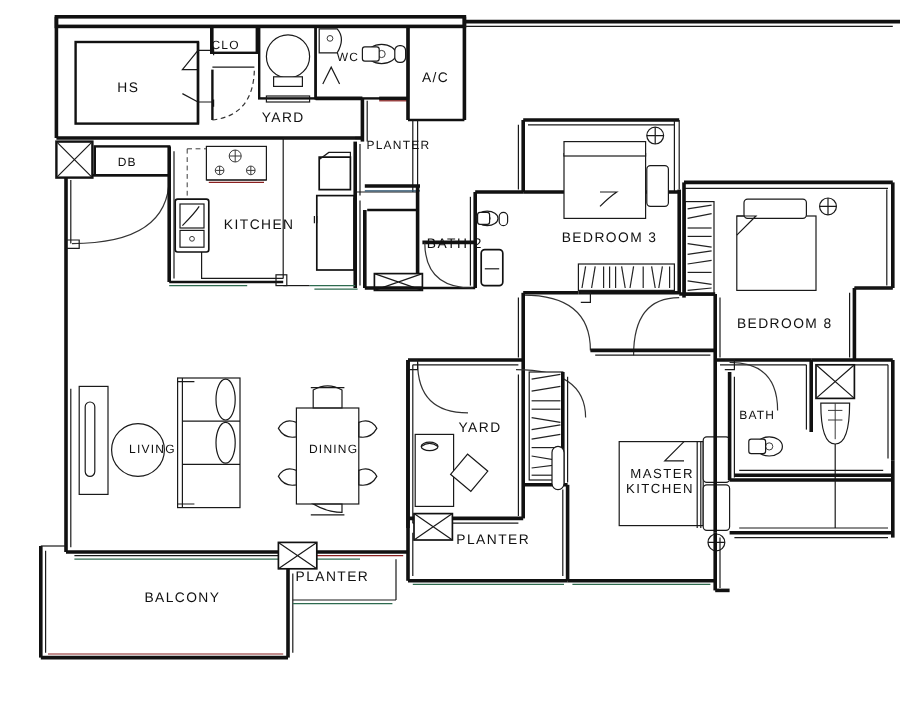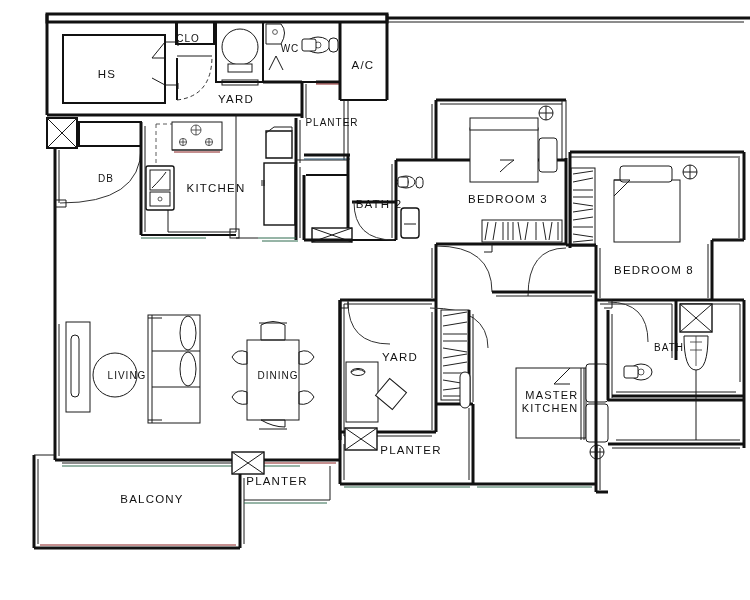--- a/index.html
+++ b/index.html
@@ -439,29 +439,29 @@
       <path class="t" d="M696 400 L696 440"></path>
     </g>
   </svg>
 
   <div class="rm-label big" style="left:107px;top:74px;">HS</div>
   <div class="rm-label sm" style="left:188px;top:38px;">CLO</div>
   <div class="rm-label big" style="left:236px;top:99px;">YARD</div>
   <div class="rm-label sm" style="left:290px;top:48px;">WC</div>
   <div class="rm-label big" style="left:363px;top:65px;text-align:center;">A/C</div>
   <div class="rm-label sm" style="left:332px;top:122px;">PLANTER</div>
-  <div class="rm-label sm" style="left:106px;top:136px;margin-top:42px;">DB</div>
+  <div class="rm-label sm" style="left:106px;top:136px;">DB</div>
   <div class="rm-label big" style="left:216px;top:188px;">KITCHEN</div>
   <div class="rm-label big" style="left:379px;top:204px;">BATH  2</div>
   <div class="rm-label big" style="left:508px;top:199px;">BEDROOM 3</div>
   <div class="rm-label big" style="left:654px;top:270px;">BEDROOM 8</div>
   <div class="rm-label sm" style="left:115px;top:375px;padding-left:24px;">LIVING</div>
   <div class="rm-label sm" style="left:278px;top:375px;">DINING</div>
   <div class="rm-label big" style="left:400px;top:357px;">YARD</div>
-  <div class="rm-label sm" style="left:631px;top:347px;margin-left:38px;">BATH</div>
+  <div class="rm-label sm" style="left:631px;top:347px;">BATH</div>
   <div class="rm-label two-line" style="left:550px;top:402px;">
     <div>MASTER</div>
     <div>KITCHEN</div>
   </div>
   <div class="rm-label big" style="left:411px;top:450px;">PLANTER</div>
   <div class="rm-label big" style="left:277px;top:481px;">PLANTER</div>
   <div class="rm-label big" style="left:152px;top:499px;">BALCONY</div>
 
 </div>
 

